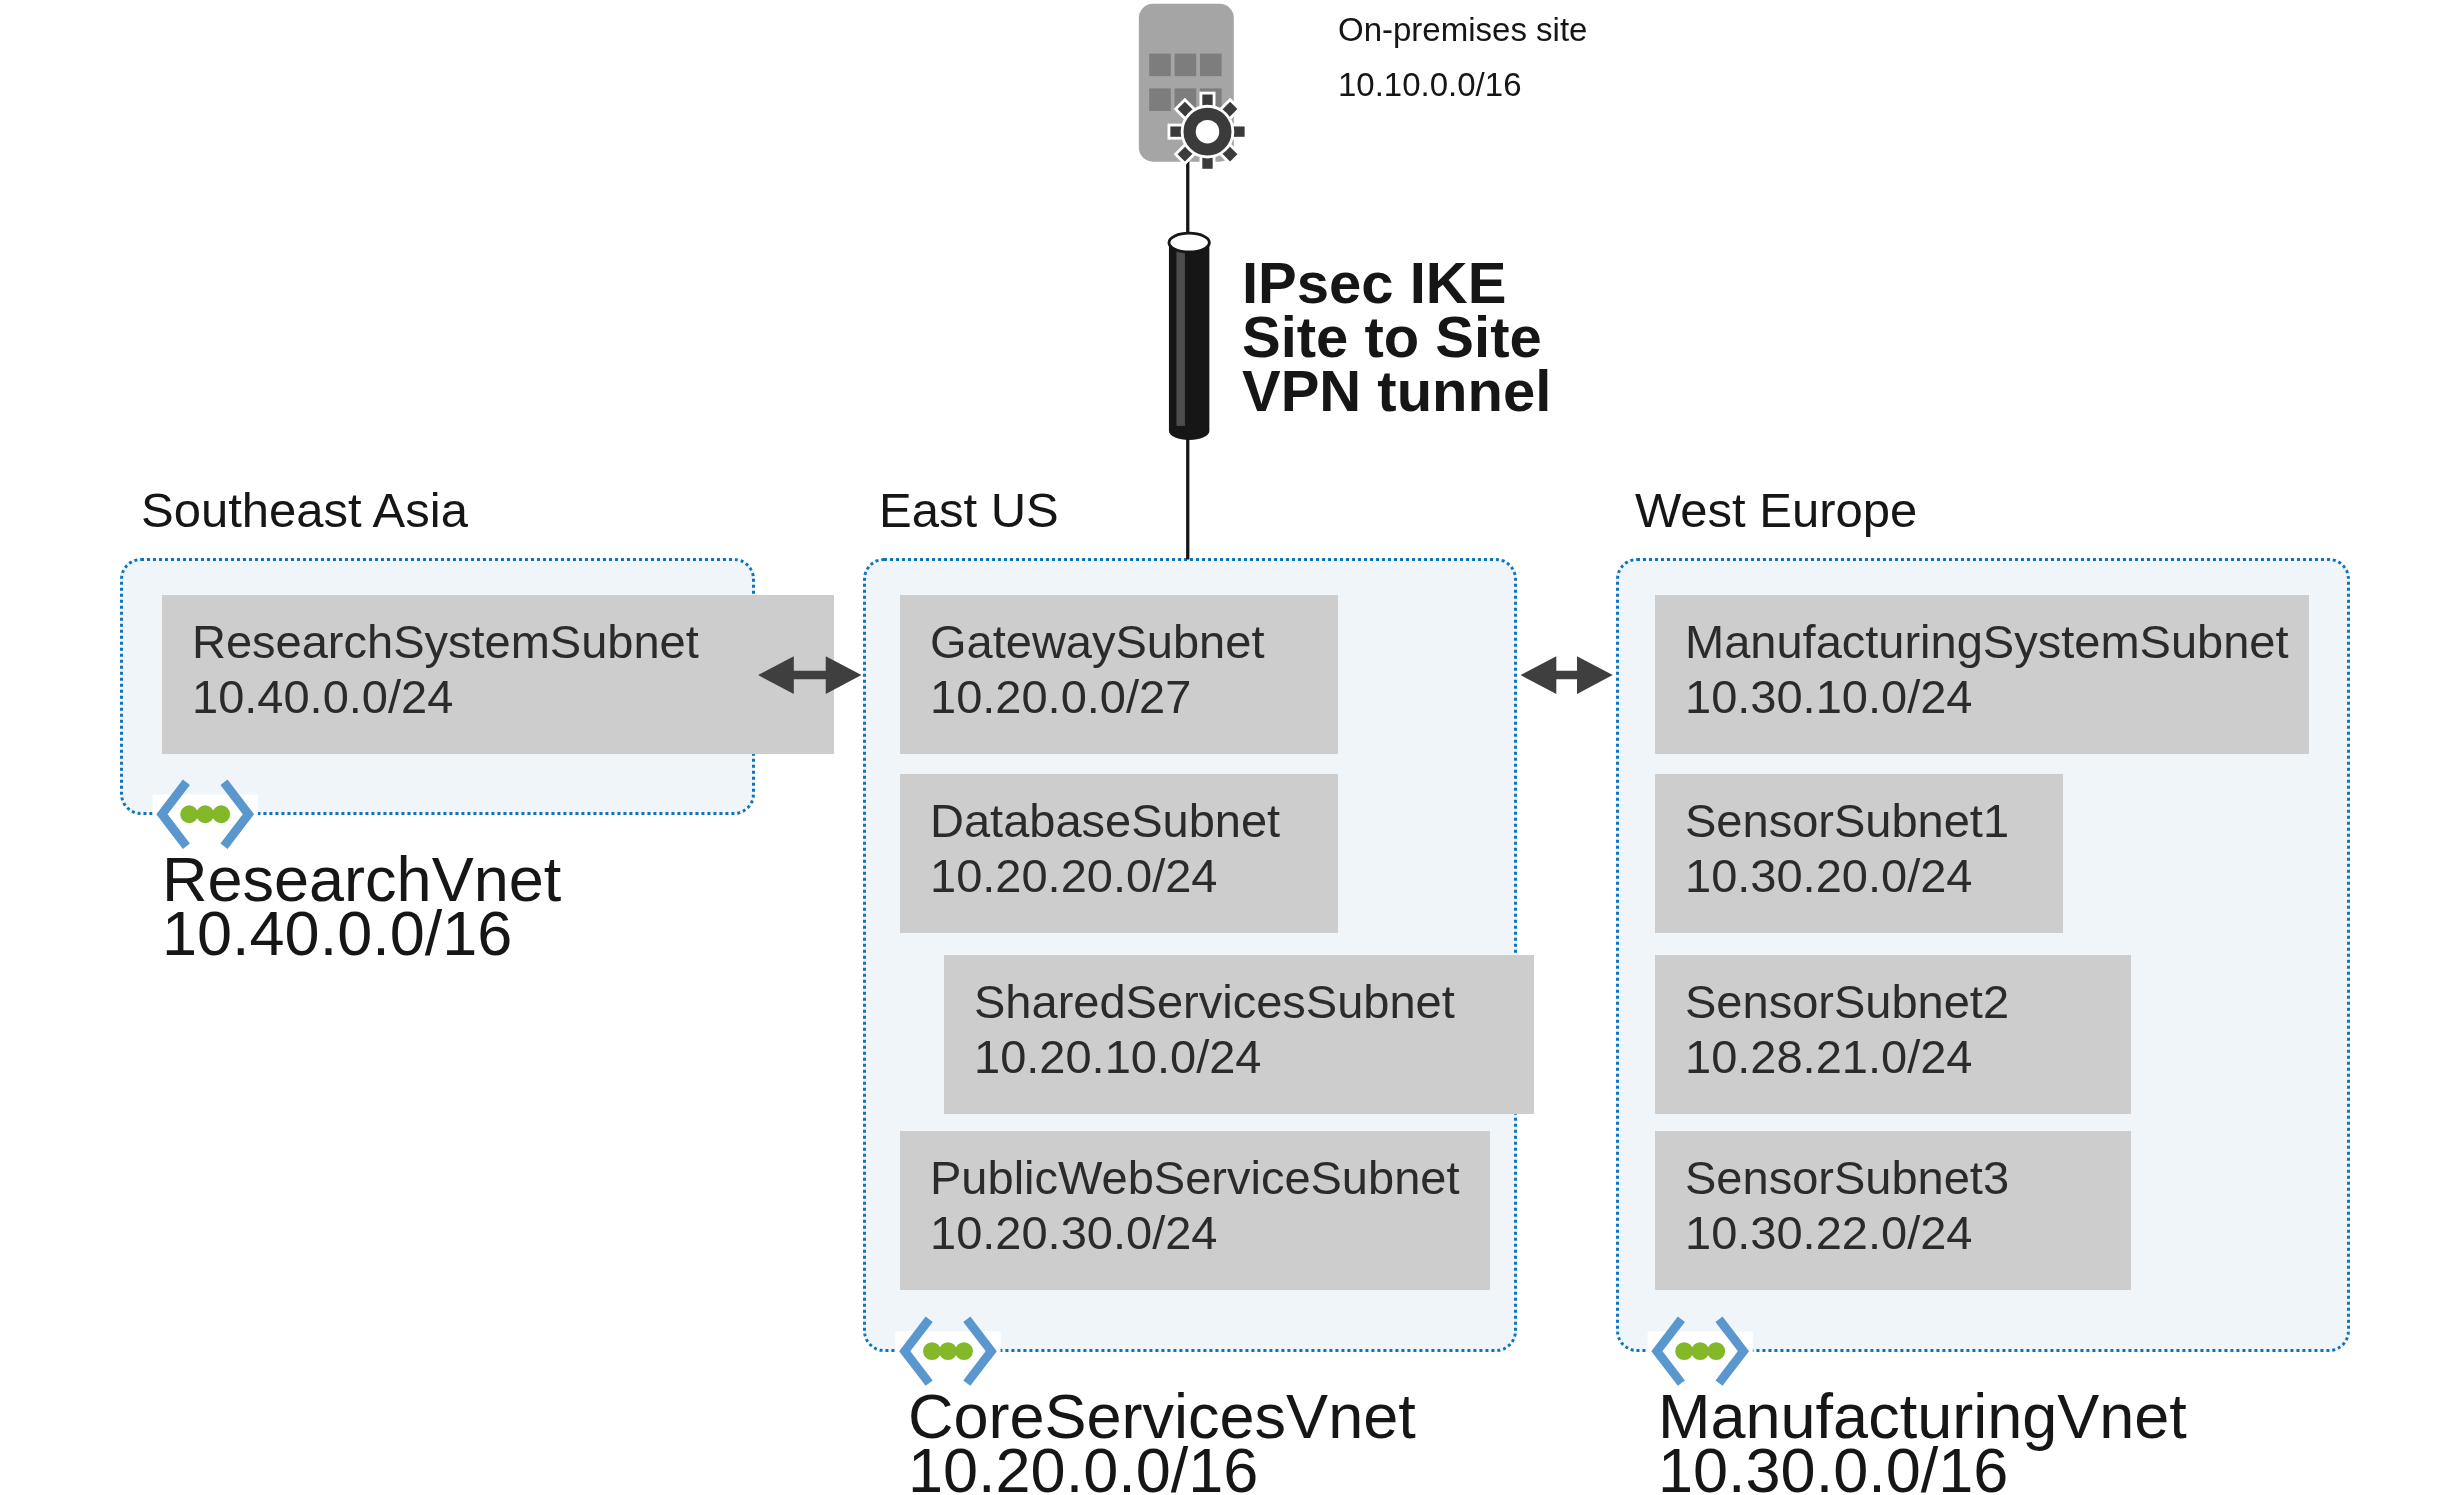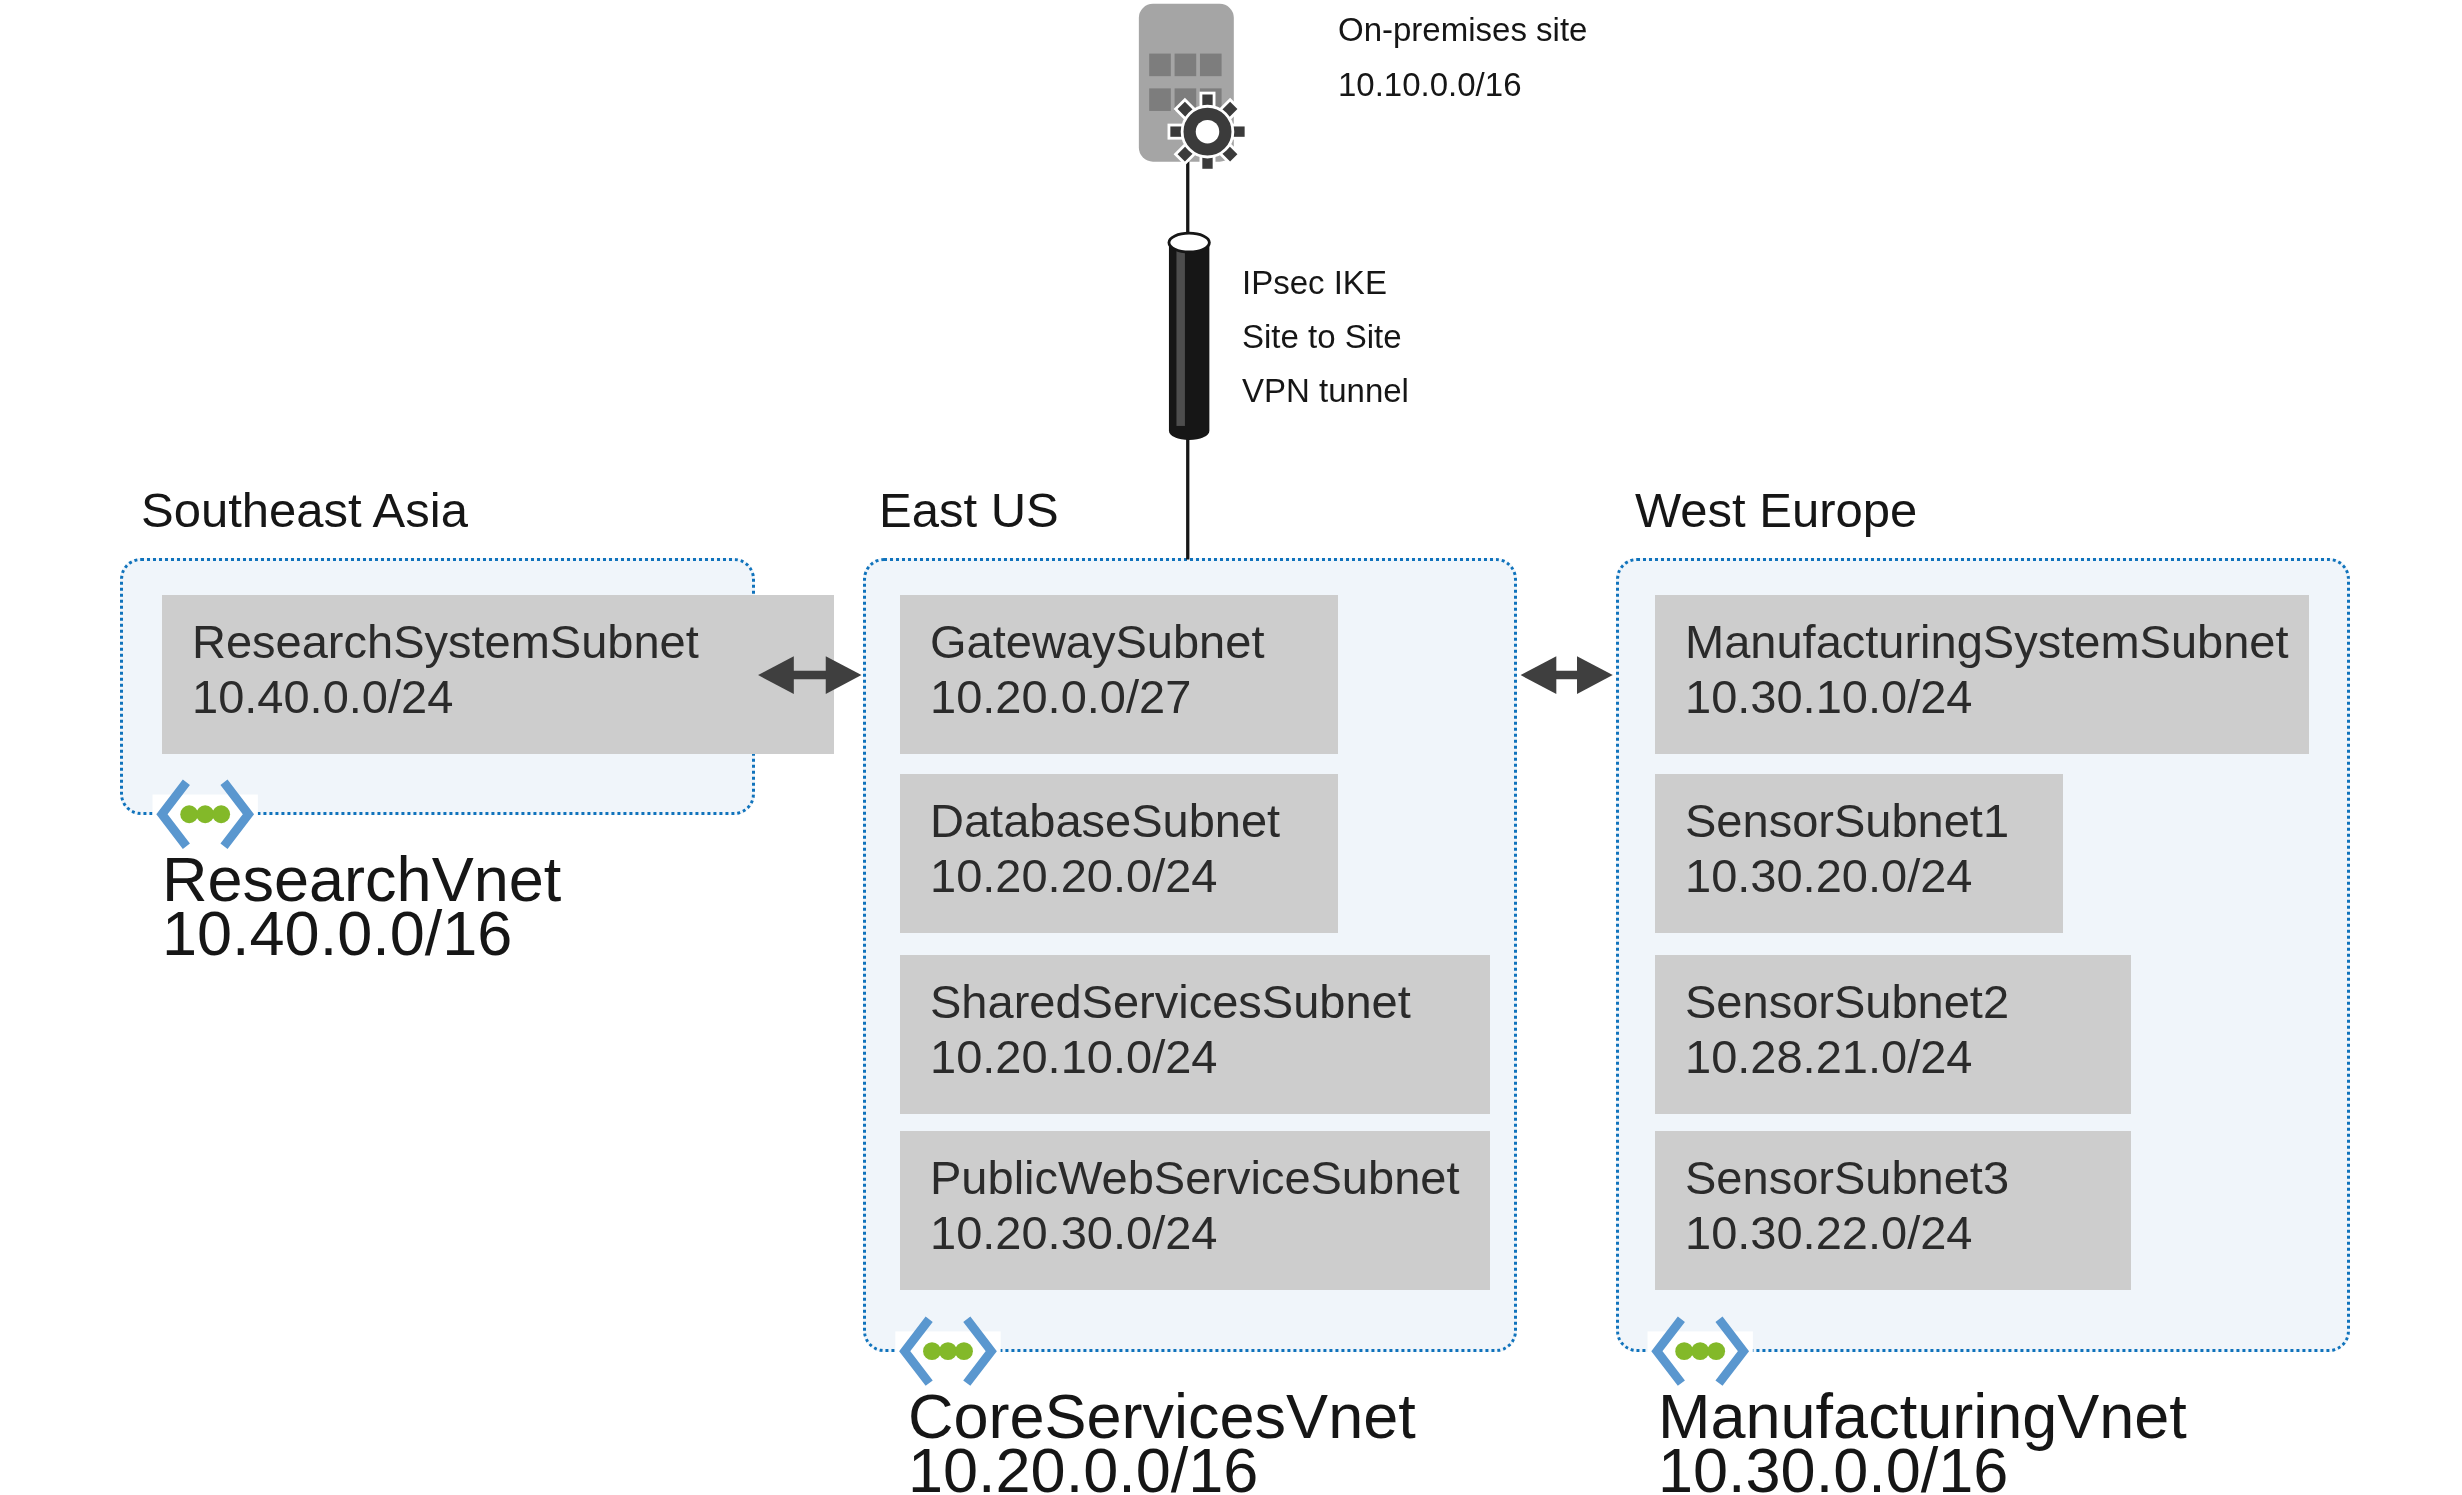--- a/index.html
+++ b/index.html
@@ -24,22 +24,22 @@
   }
   .vnet-label{
     position:absolute;font-size:63px;line-height:54px;color:var(--ink);
     white-space:nowrap;
   }
   .onprem-label{
     position:absolute;left:1338px;top:1.9px;font-size:33px;line-height:55px;
     color:var(--ink);white-space:nowrap;
   }
   .tunnel-label{
-    position:absolute;left:1242px;top:256px;font-size:33px;line-height:54px;
-    color:var(--ink);white-space:nowrap;
+    position:absolute;left:1242px;top:256px;font-size:58px;line-height:54px;
+    color:var(--ink);white-space:nowrap;font-weight:bold;
   }
   svg.overlay{
     position:absolute;left:0;top:0;width:2462px;height:1495px;
     pointer-events:none;
   }
   .svg-building{fill:var(--building);}
   .svg-window{fill:var(--building_window);}
   .svg-gear{fill:var(--gear);stroke:#ffffff;stroke-width:3;}
   .svg-gear-hole{fill:#ffffff;stroke:none;}
   .svg-connector{stroke:var(--ink);stroke-width:3.5;fill:none;}
@@ -71,21 +71,21 @@
   </div>
 
   <div class="subnet" style="left:900px;top:595px;width:438px">
     <div>GatewaySubnet</div>
     <div>10.20.0.0/27</div>
   </div>
   <div class="subnet" style="left:900px;top:774px;width:438px">
     <div>DatabaseSubnet</div>
     <div>10.20.20.0/24</div>
   </div>
-  <div class="subnet" style="left:900px;top:955px;width:590px">
+  <div class="subnet" style="left:944px;top:955px;width:590px">
     <div>SharedServicesSubnet</div>
     <div>10.20.10.0/24</div>
   </div>
   <div class="subnet" style="left:900px;top:1131px;width:590px">
     <div>PublicWebServiceSubnet</div>
     <div>10.20.30.0/24</div>
   </div>
 
   <div class="subnet" style="left:1655px;top:595px;width:654px">
     <div>ManufacturingSystemSubnet</div>

